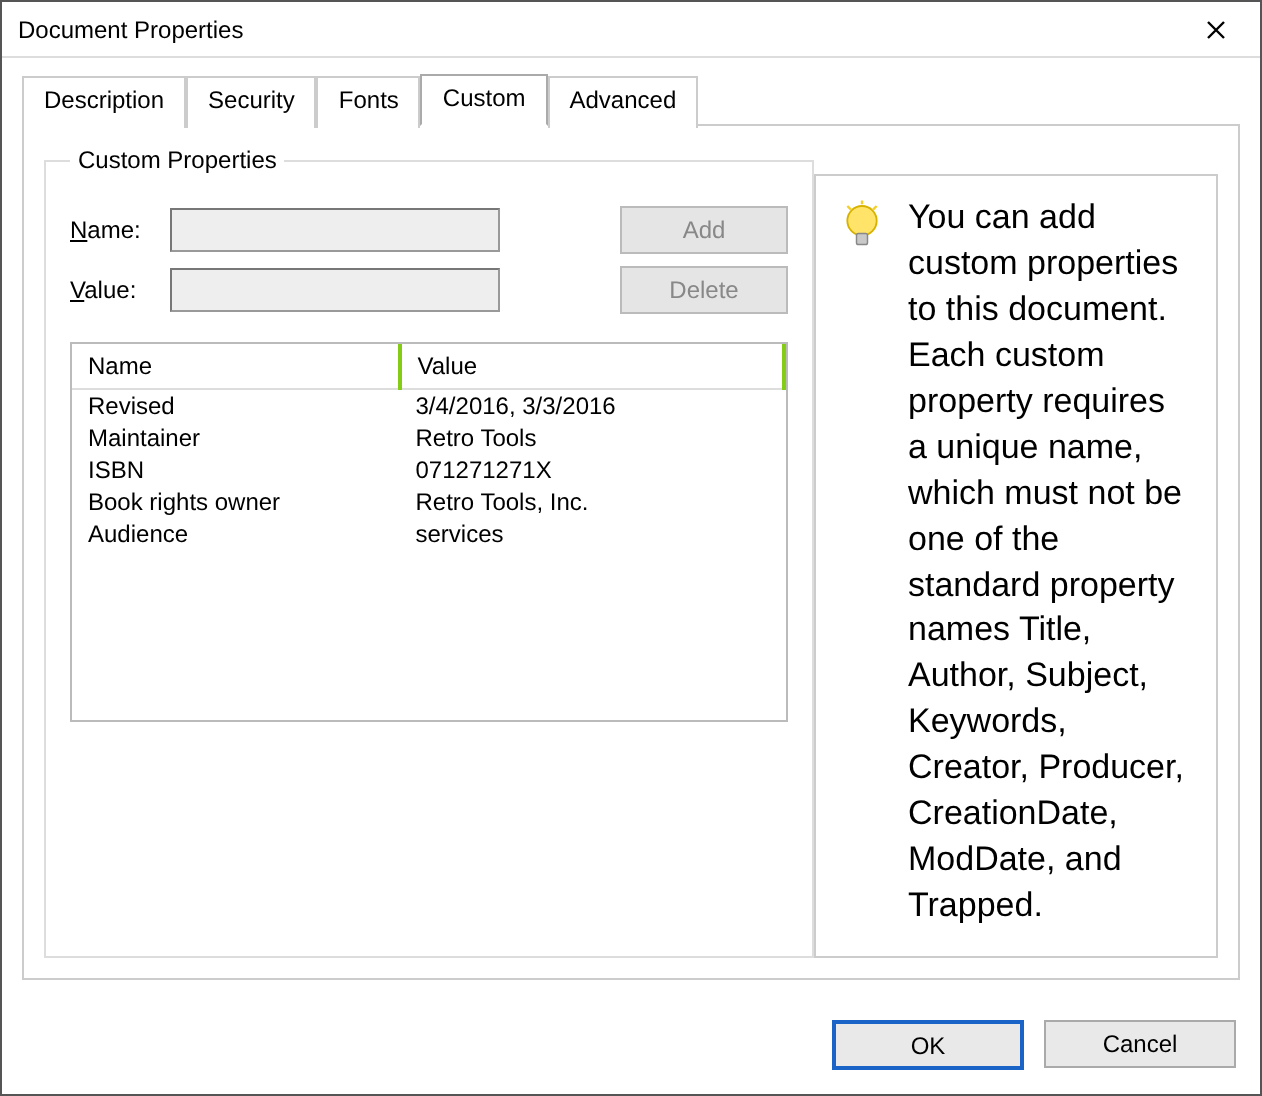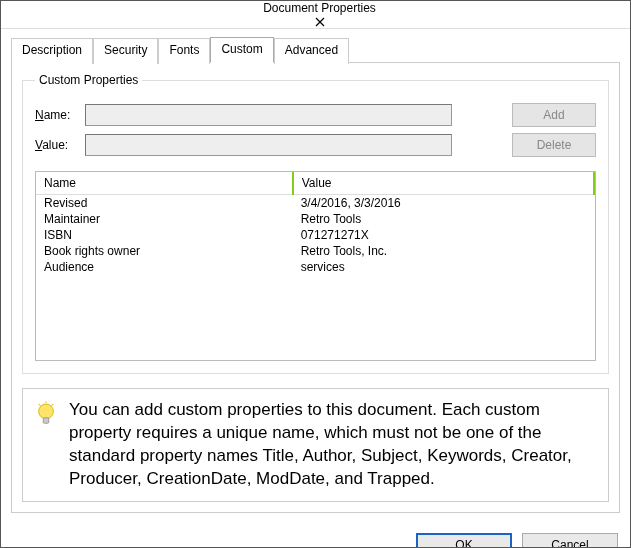--- a/index.html
+++ b/index.html
@@ -14,21 +14,20 @@
     border: 1px solid #555;
     display: flex;
     flex-direction: column;
   }
   .titlebar {
     height: 28px;
     display: flex;
     align-items: center;
     padding: 0 0 0 8px;
     border-bottom: 1px solid #ddd;
-    flex-direction: column;
   }
   .titlebar .title {
     flex: 1;
   }
   .close-btn {
     width: 44px;
     height: 28px;
     display: flex;
     align-items: center;
     justify-content: center;
@@ -62,21 +61,20 @@
     border-bottom: 1px solid #fff;
     top: 0;
     padding-bottom: 6px;
     z-index: 3;
   }
   .tab-panel {
     border: 1px solid #ccc;
     flex: 1;
     padding: 10px;
     display: flex;
-    flex-direction: column;
     justify-content: space-between;
   }
   fieldset.group {
     border: 1px solid #ddd;
     padding: 10px 12px 12px 12px;
     margin: 0;
   }
   fieldset.group legend {
     padding: 0 4px;
     font-size: 12px;

